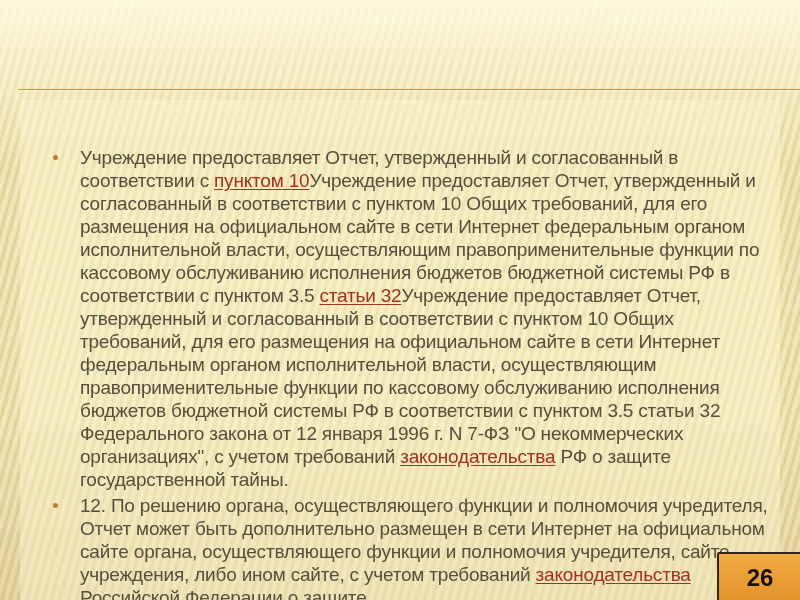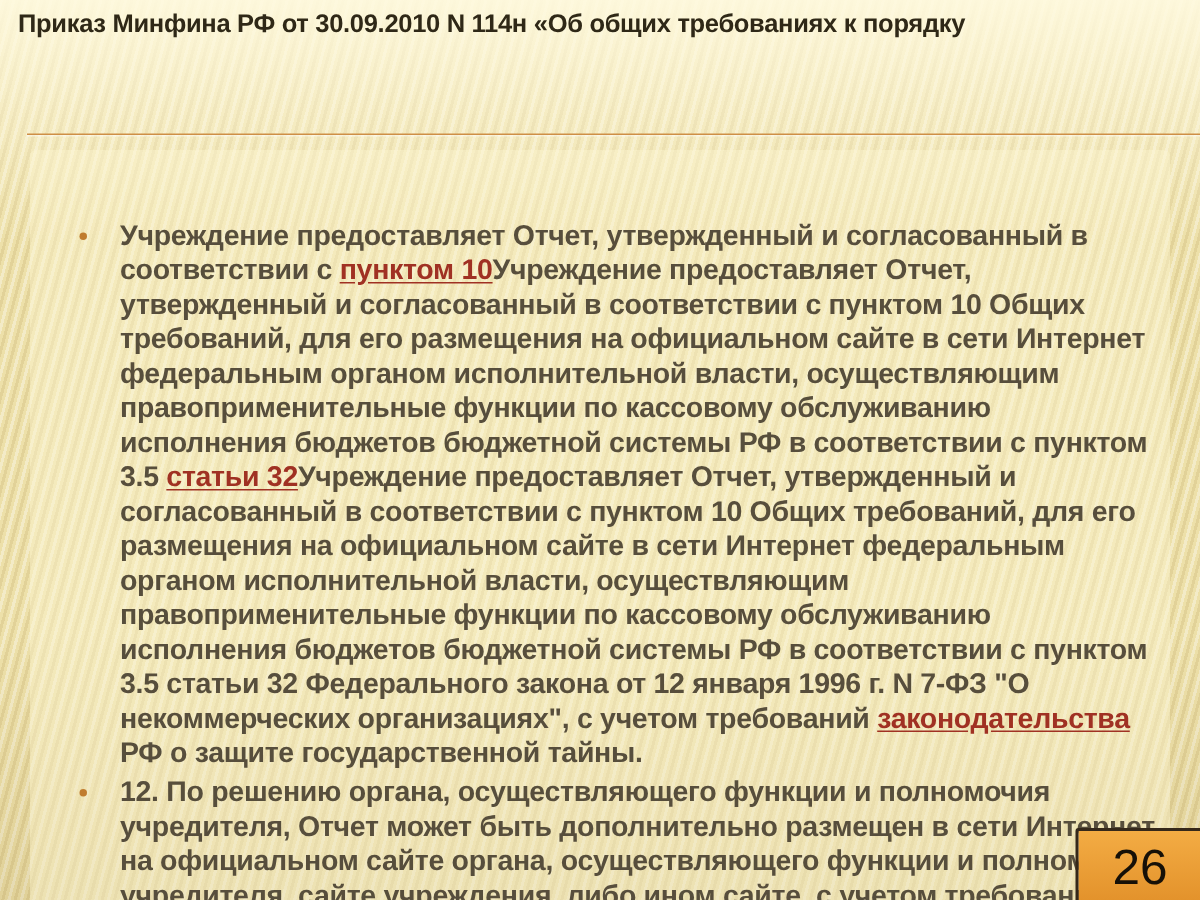--- a/index.html
+++ b/index.html
@@ -61,21 +61,21 @@
   ul.bullets {
     position: absolute;
     left: 80px; top: 146px; width: 692px;
     margin: 0; padding: 0;
     list-style: none;
     font-size: 19px;
     line-height: 23px;
     color: var(--body-text);
     letter-spacing: -0.2px;
   }
-  ul.bullets li { position: relative; font-weight: bold; }
+  ul.bullets li { position: relative; }
   ul.bullets li + li { margin-top: 3px; }
   ul.bullets li::before {
     content: "";
     position: absolute;
     left: -27px; top: 9px;
     width: 5px; height: 5px;
     border-radius: 50%;
     background: var(--bullet);
   }
 
@@ -93,33 +93,32 @@
     background: linear-gradient(180deg, #F3AC44, #E3922B);
     border: 2px solid var(--page-box-border);
     border-radius: 2px;
     display: flex;
     align-items: center;
     justify-content: center;
     z-index: 5;
     box-sizing: border-box;
   }
   .page-box span {
-    font-size: 33px;
-    font-weight: normal;
+    font-size: 24px;
+    font-weight: bold;
     color: var(--page-number-text);
   }
 </style>
 </head>
 <body>
 
 <div class="slide">
   <div class="content-panel"></div>
 
   <header class="title">
-      <div>Приказ Минфина РФ от 30.09.2010 N 114н «Об общих требованиях к порядку</div>
     </header>
   <div class="title-rule"></div>
 
   <ul class="bullets">
       <li><span>Учреждение предоставляет Отчет, утвержденный и согласованный в соответствии с </span><span class="doc-link">пунктом 10</span><span>Учреждение предоставляет Отчет, утвержденный и согласованный в соответствии с пунктом 10 Общих требований, для его размещения на официальном сайте в сети Интернет федеральным органом исполнительной власти, осуществляющим правоприменительные функции по кассовому обслуживанию исполнения бюджетов бюджетной системы РФ в соответствии с пунктом 3.5 </span><span class="doc-link">статьи 32</span><span>Учреждение предоставляет Отчет, утвержденный и согласованный в соответствии с пунктом 10 Общих требований, для его размещения на официальном сайте в сети Интернет федеральным органом исполнительной власти, осуществляющим правоприменительные функции по кассовому обслуживанию исполнения бюджетов бюджетной системы РФ в соответствии с пунктом 3.5 статьи 32 Федерального закона от 12 января 1996 г. N 7-ФЗ "О некоммерческих организациях", с учетом требований </span><span class="doc-link">законодательства</span><span> РФ о защите государственной тайны.</span></li>
       <li><span>12. По решению органа, осуществляющего функции и полномочия учредителя, Отчет может быть дополнительно размещен в сети Интернет на официальном сайте органа, осуществляющего функции и полномочия учредителя, сайте учреждения, либо ином сайте, с учетом требований </span><span class="doc-link">законодательства</span><span> Российской Федерации о защите</span></li>
     </ul>
 
   <div class="page-box">
     <span>26</span>

